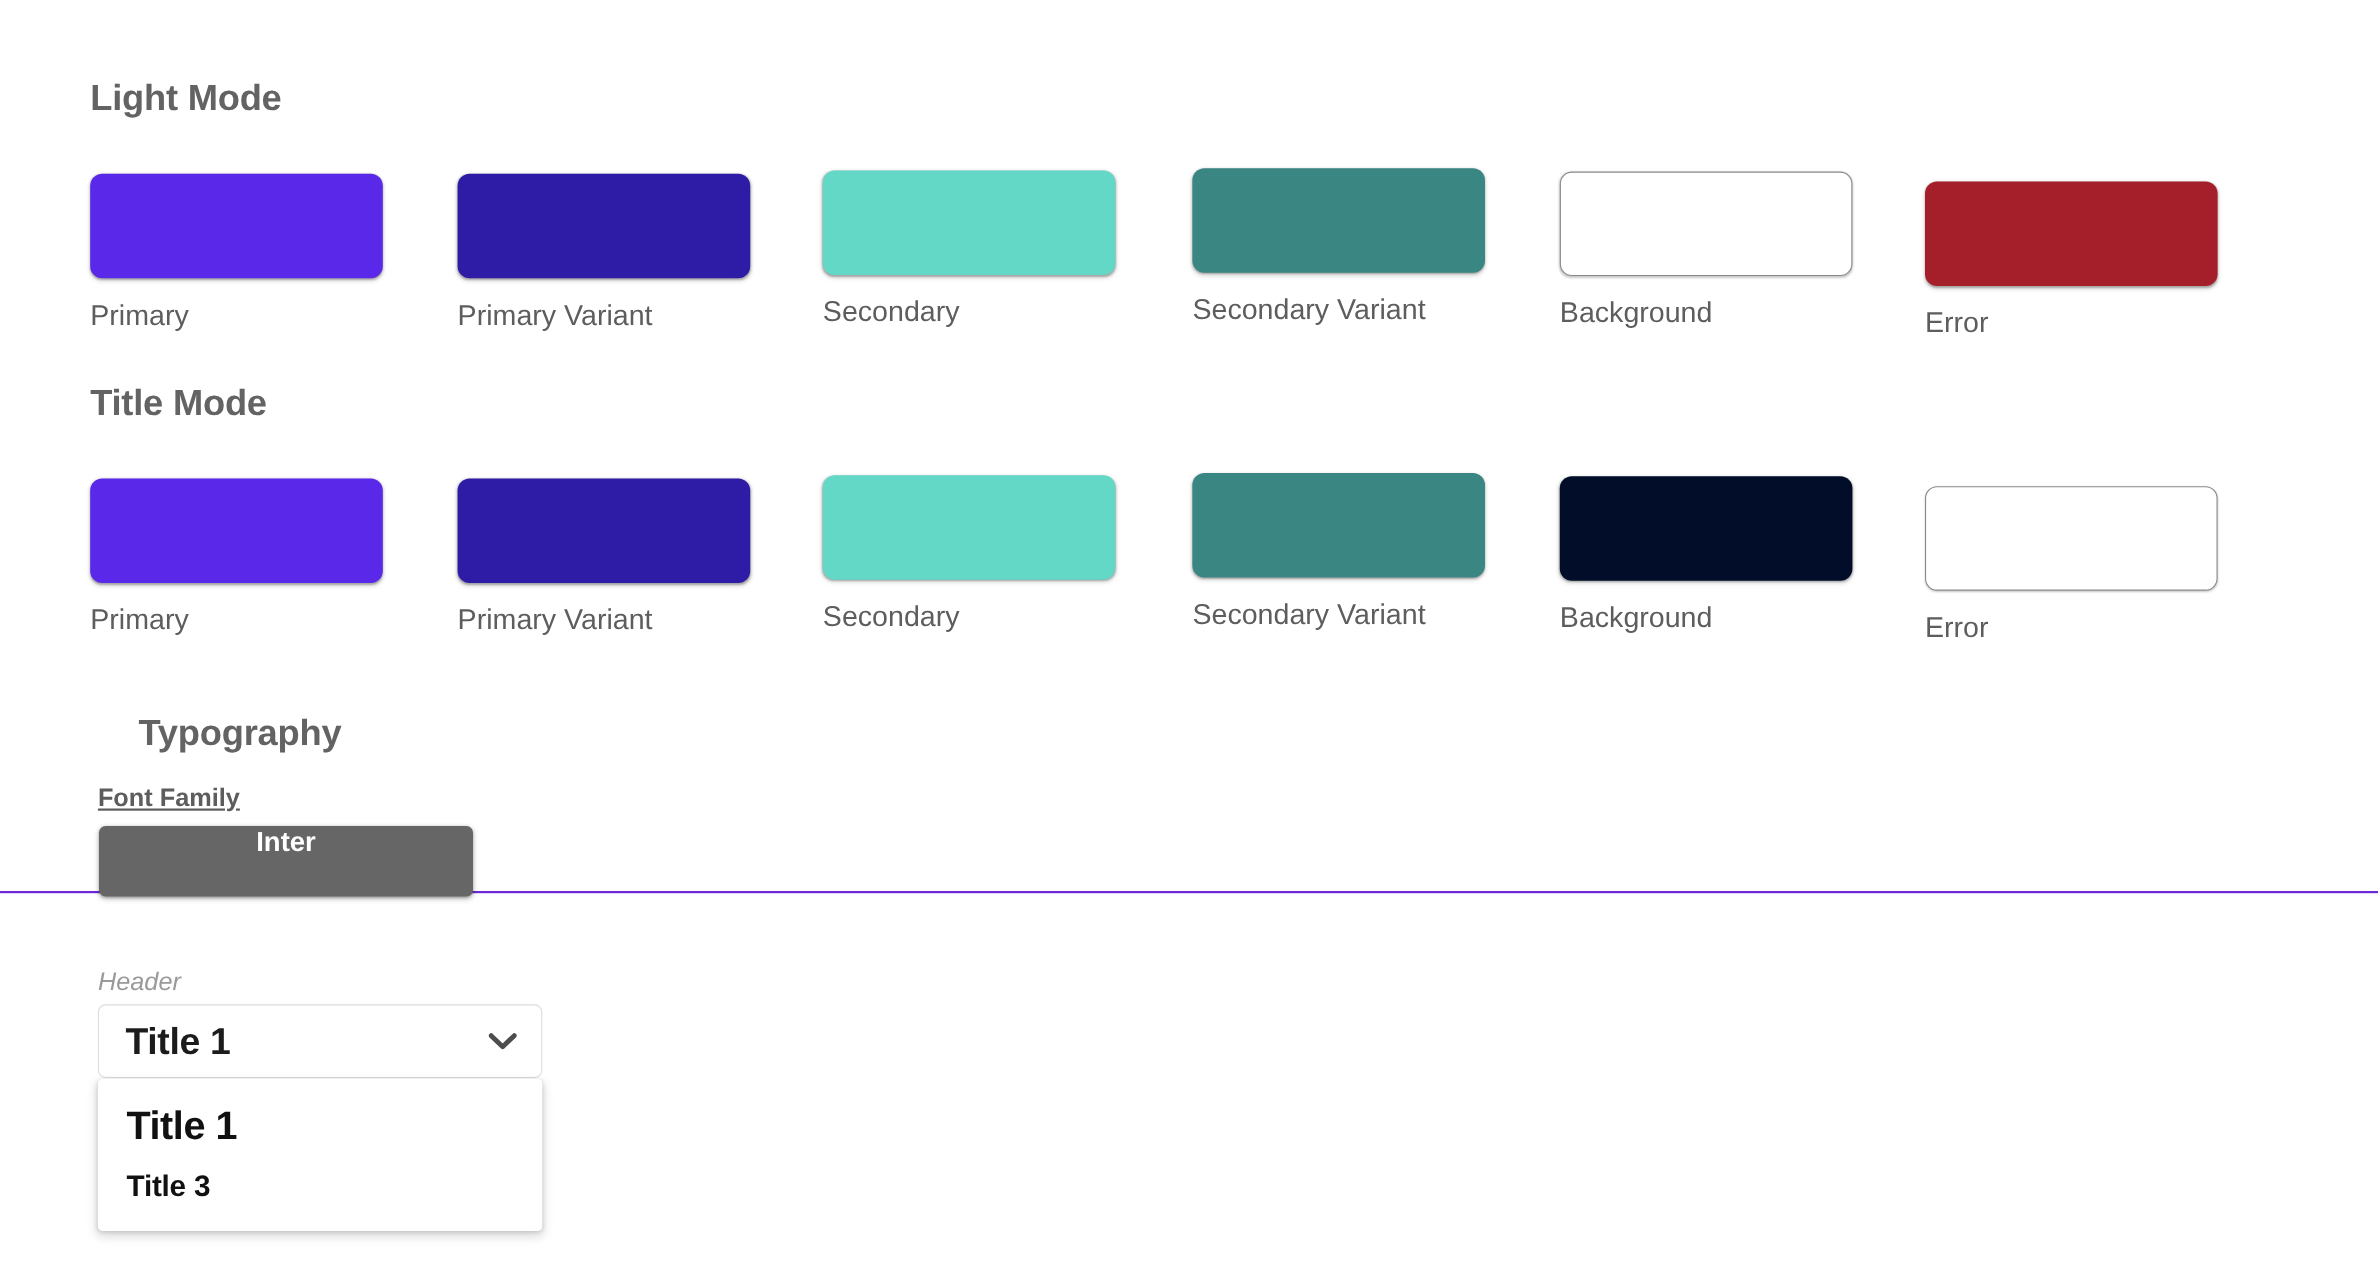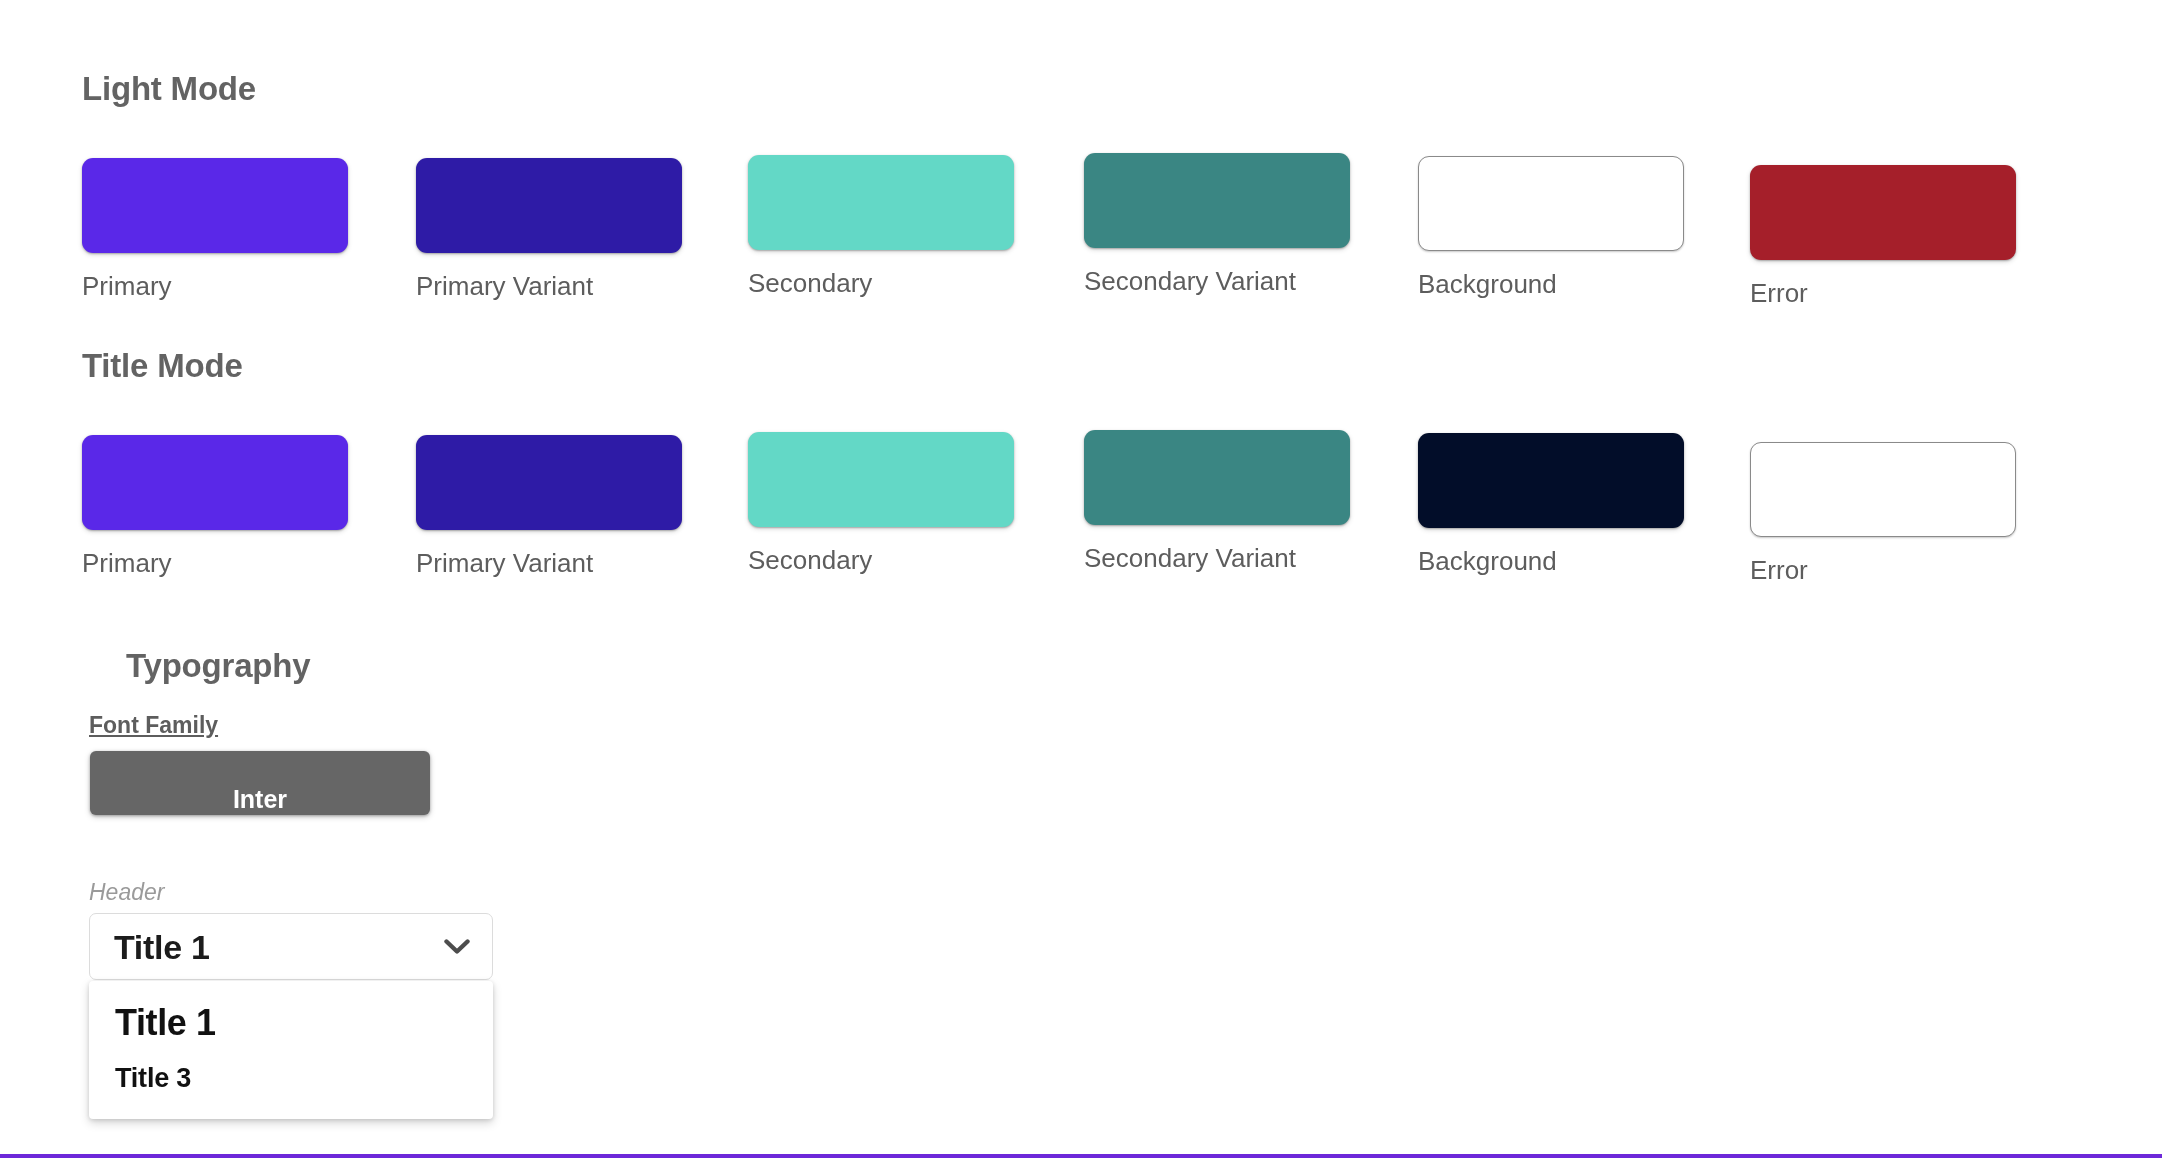--- a/index.html
+++ b/index.html
@@ -11,23 +11,23 @@
     width: 2162px;
     height: 1158px;
     font-family: "Liberation Sans", sans-serif;
     overflow: hidden;
     position: relative;
   }
   .page {
     position: absolute;
     left: 0; top: 0;
     width: 2162px;
-    height: 1158px;
-    background: #ffffff;
-    border-bottom: 4px solid #6d28d9;
+    height: 812px;
+    background: #ffffff;
+    border-bottom: 2px solid #6d28d9;
     box-sizing: border-box;
   }
   .section-title {
     position: absolute;
     font-size: 33px;
     font-weight: bold;
     color: #636363;
     letter-spacing: -0.2px;
     white-space: nowrap;
   }
@@ -77,21 +77,21 @@
     background: #666666;
     border: none;
     border-radius: 6px;
     color: #ffffff;
     font-size: 25px;
     font-weight: bold;
     font-family: "Liberation Sans", sans-serif;
     cursor: pointer;
     box-shadow: 0 1px 3px rgba(0,0,0,0.30), 0 2px 6px rgba(0,0,0,0.18);
     display: flex;
-    align-items: flex-end;
+    align-items: flex-start;
     justify-content: center;
   }
 
   .select-label {
     position: absolute;
     font-size: 23px;
     color: #9a9a9a;
     white-space: nowrap;
     font-style: italic;
   }

